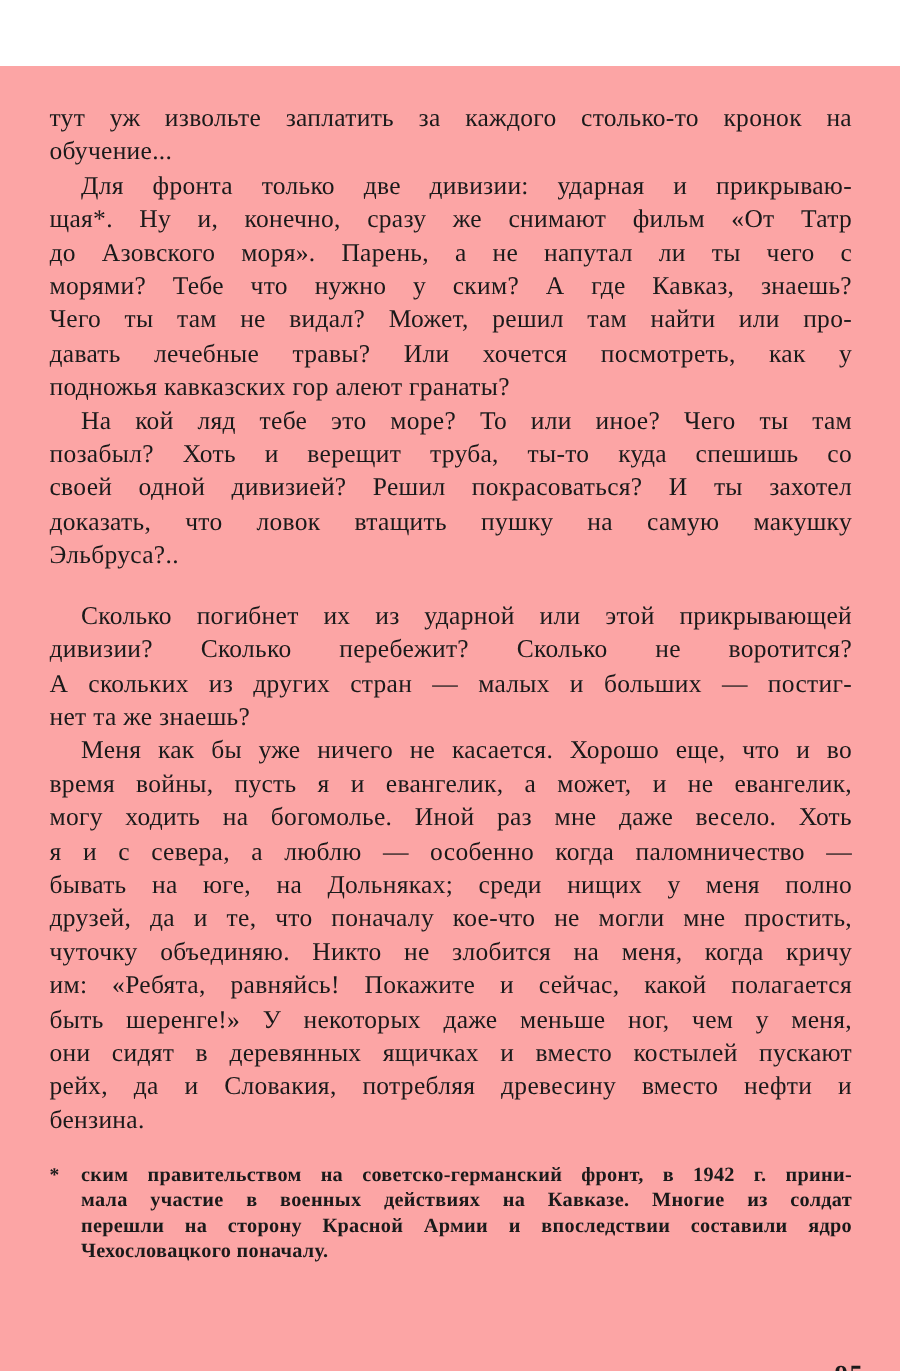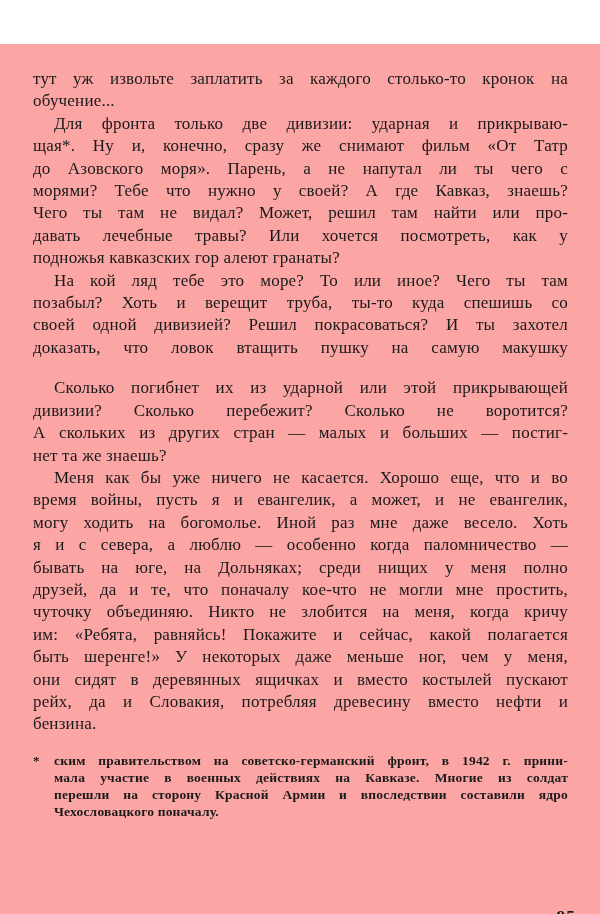--- a/index.html
+++ b/index.html
@@ -64,30 +64,31 @@
 <div class="page" style="background: #fca5a5; color: rgb(26, 26, 26); margin-top: 44px;">
   <main id="paragraphs">
       <div class="para">
         <div class="line">тут уж извольте заплатить за каждого столько-то кронок на</div>
         <div class="line last">обучение...</div>
       </div>
       <div class="para indent">
         <div class="line">Для фронта только две дивизии: ударная и прикрываю-</div>
         <div class="line">щая*. Ну и, конечно, сразу же снимают фильм «От Татр</div>
         <div class="line">до Азовского моря». Парень, а не напутал ли ты чего с</div>
-        <div class="line">морями? Тебе что нужно у своей? А где Кавказ, знаешь?</div>
+        <div class="line">морями? Тебе что нужно у ским? А где Кавказ, знаешь?</div>
         <div class="line">Чего ты там не видал? Может, решил там найти или про-</div>
         <div class="line">давать лечебные травы? Или хочется посмотреть, как у</div>
         <div class="line last">подножья кавказских гор алеют гранаты?</div>
       </div>
       <div class="para indent">
         <div class="line">На кой ляд тебе это море? То или иное? Чего ты там</div>
         <div class="line">позабыл? Хоть и верещит труба, ты-то куда спешишь со</div>
         <div class="line">своей одной дивизией? Решил покрасоваться? И ты захотел</div>
         <div class="line">доказать, что ловок втащить пушку на самую макушку</div>
+        <div class="line last">Эльбруса?..</div>
       </div>
       <div class="para indent gap">
         <div class="line">Сколько погибнет их из ударной или этой прикрывающей</div>
         <div class="line">дивизии? Сколько перебежит? Сколько не воротится?</div>
         <div class="line">А скольких из других стран — малых и больших — постиг-</div>
         <div class="line last">нет та же знаешь?</div>
       </div>
       <div class="para indent">
         <div class="line">Меня как бы уже ничего не касается. Хорошо еще, что и во</div>
         <div class="line">время войны, пусть я и евангелик, а может, и не евангелик,</div>

